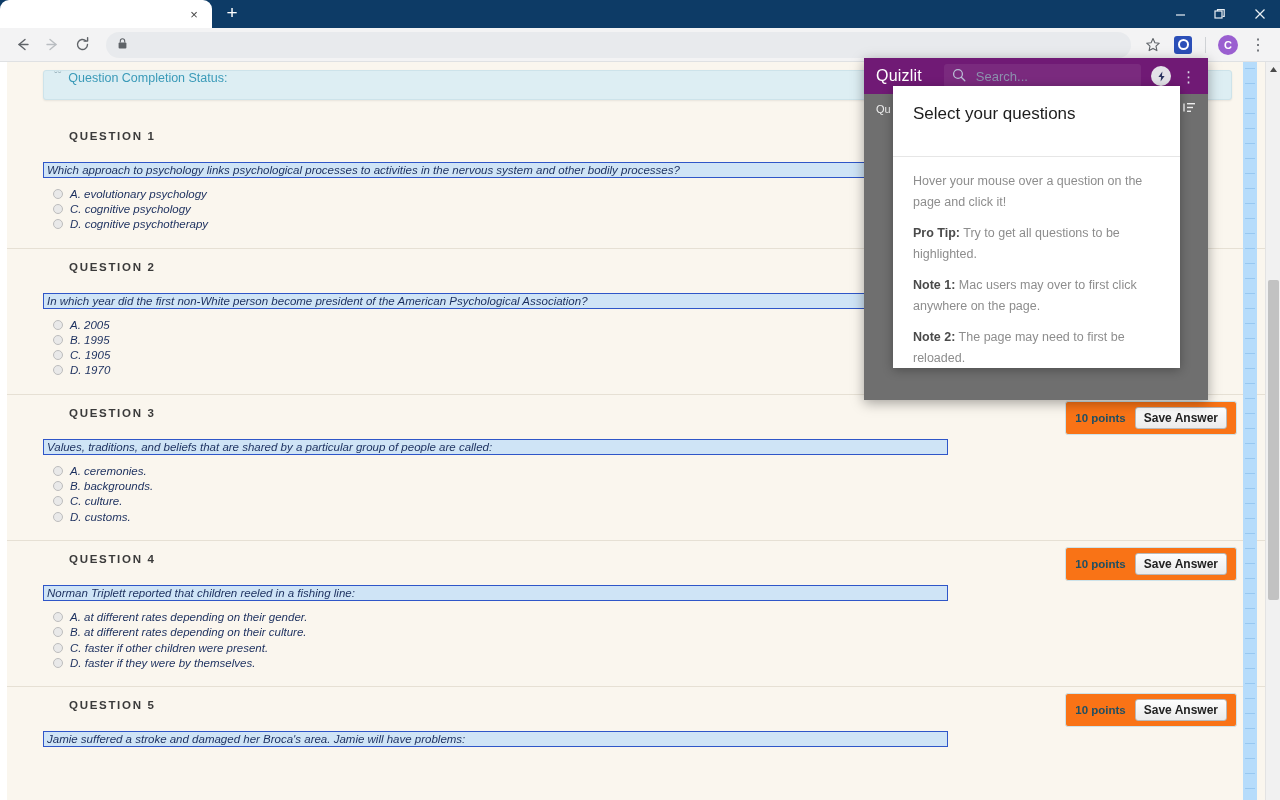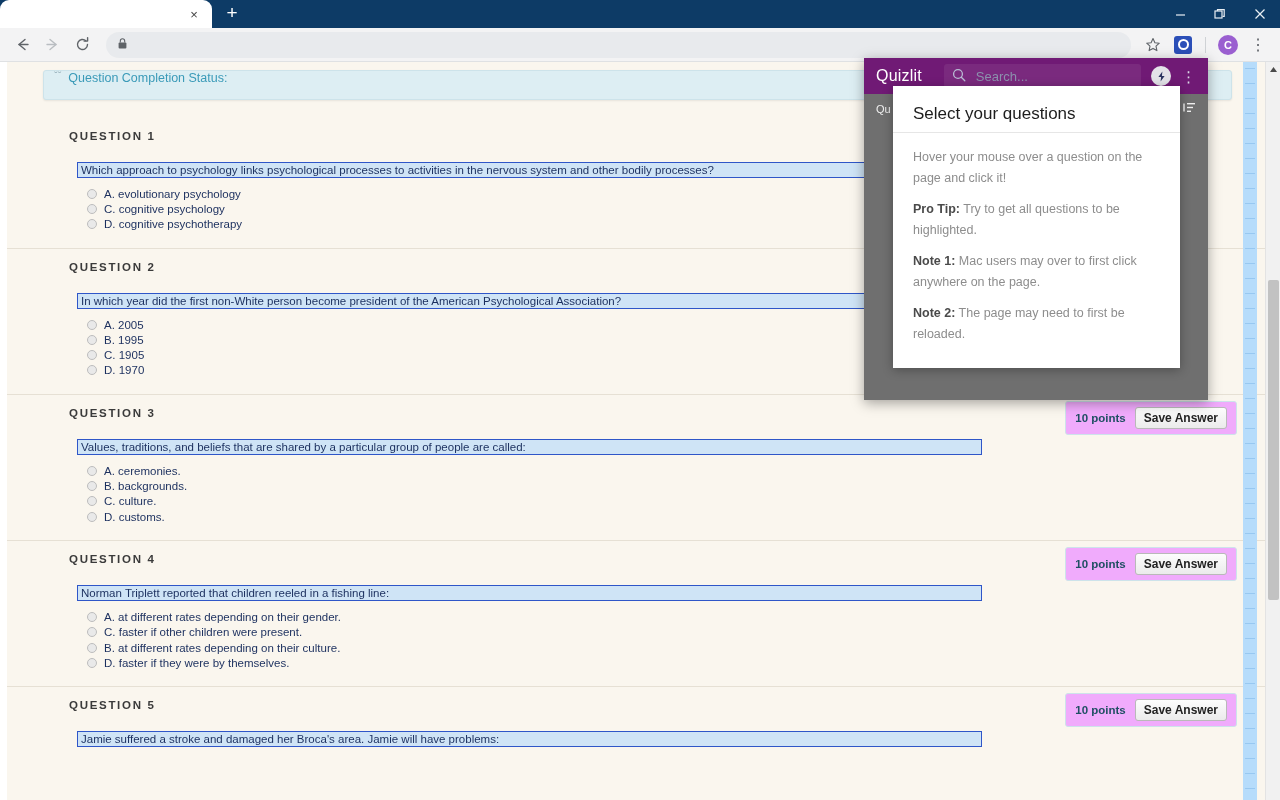--- a/index.html
+++ b/index.html
@@ -134,32 +134,32 @@
   .q-head {
     display: flex; align-items: flex-start;
     padding: 12px 0 0 0; position: relative; height: 32px;
   }
   .q-label {
     margin-left: 62px; font-size: 11.5px; font-weight: bold;
     letter-spacing: 1.7px; color: #3a3a3a;
   }
   .q-meta {
     position: absolute; right: 28px; top: 6px;
-    background: #f0abfc; border: 1px solid #cde3ea;
+    background: #f97316; border: 1px solid #cde3ea;
     border-radius: 3px; padding: 5px 9px;
     display: flex; align-items: center; gap: 9px;
   }
   .q-points { font-size: 11.5px; font-weight: bold; color: #1f4f63; }
   .save-btn {
     font-size: 12px; color: #222; background: linear-gradient(#fdfdfd,#ebebeb);
     border: 1px solid #b9b9b9; border-radius: 3px; padding: 3px 8px;
     font-weight: bold;
   }
 
-  .q-body { padding: 12px 0 16px 70px; }
+  .q-body { padding: 12px 0 16px 36px; font-style: italic; }
   .q-text {
     display: inline-block; max-width: 905px; width: 905px;
     background: #cfe4f6; border: 1px solid #2f56c8;
     color: #1b2f5e; font-size: 11.5px;
     padding: 1px 3px; white-space: nowrap; overflow: hidden;
   }
   .answers { margin-top: 4px; }
   .answer {
     display: flex; align-items: center; height: 15.3px;
     margin-bottom: 0px;
@@ -203,21 +203,21 @@
   }
   .qz-subtext { color: #efefef; font-size: 11px; }
   .qz-sort { color: #efefef; font-size: 12px; }
 
   .qz-modal {
     position: absolute; top: 28px; left: 29px;
     width: 287px; height: 282px; background: #ffffff;
     box-shadow: 0 2px 10px rgba(0,0,0,.3);
   }
   .qz-modal-title {
-    padding: 18px 20px 8px 20px;
+    padding: 18px 20px 32px 20px;
     font-size: 17px; color: #1d1d1d;
     border-bottom: 1px solid #e6e6e6;
   }
   .qz-modal-body { padding: 14px 20px 0 20px; }
   .qz-p {
     font-size: 12.5px; line-height: 20.5px;
     color: #8d8d8d; margin-bottom: 11px;
   }
   .qz-p b { color: #4a4a4a; font-weight: bold; }
 </style>
@@ -403,25 +403,25 @@
           </div>
           <div class="q-body">
             <div class="q-text">Norman Triplett reported that children reeled in a fishing line:</div>
             <div class="answers">
               <div class="answer">
                   <span class="radio"></span>
                   <span class="answer-text">A. at different rates depending on their gender.</span>
                 </div>
               <div class="answer">
                   <span class="radio"></span>
+                  <span class="answer-text">B. at different rates depending on their culture.</span>
+                </div>
+              <div class="answer">
+                  <span class="radio"></span>
                   <span class="answer-text">C. faster if other children were present.</span>
-                </div>
-              <div class="answer">
-                  <span class="radio"></span>
-                  <span class="answer-text">B. at different rates depending on their culture.</span>
                 </div>
               <div class="answer">
                   <span class="radio"></span>
                   <span class="answer-text">D. faster if they were by themselves.</span>
                 </div>
             </div>
           </div>
         </div>
 
         <div class="question-block">

